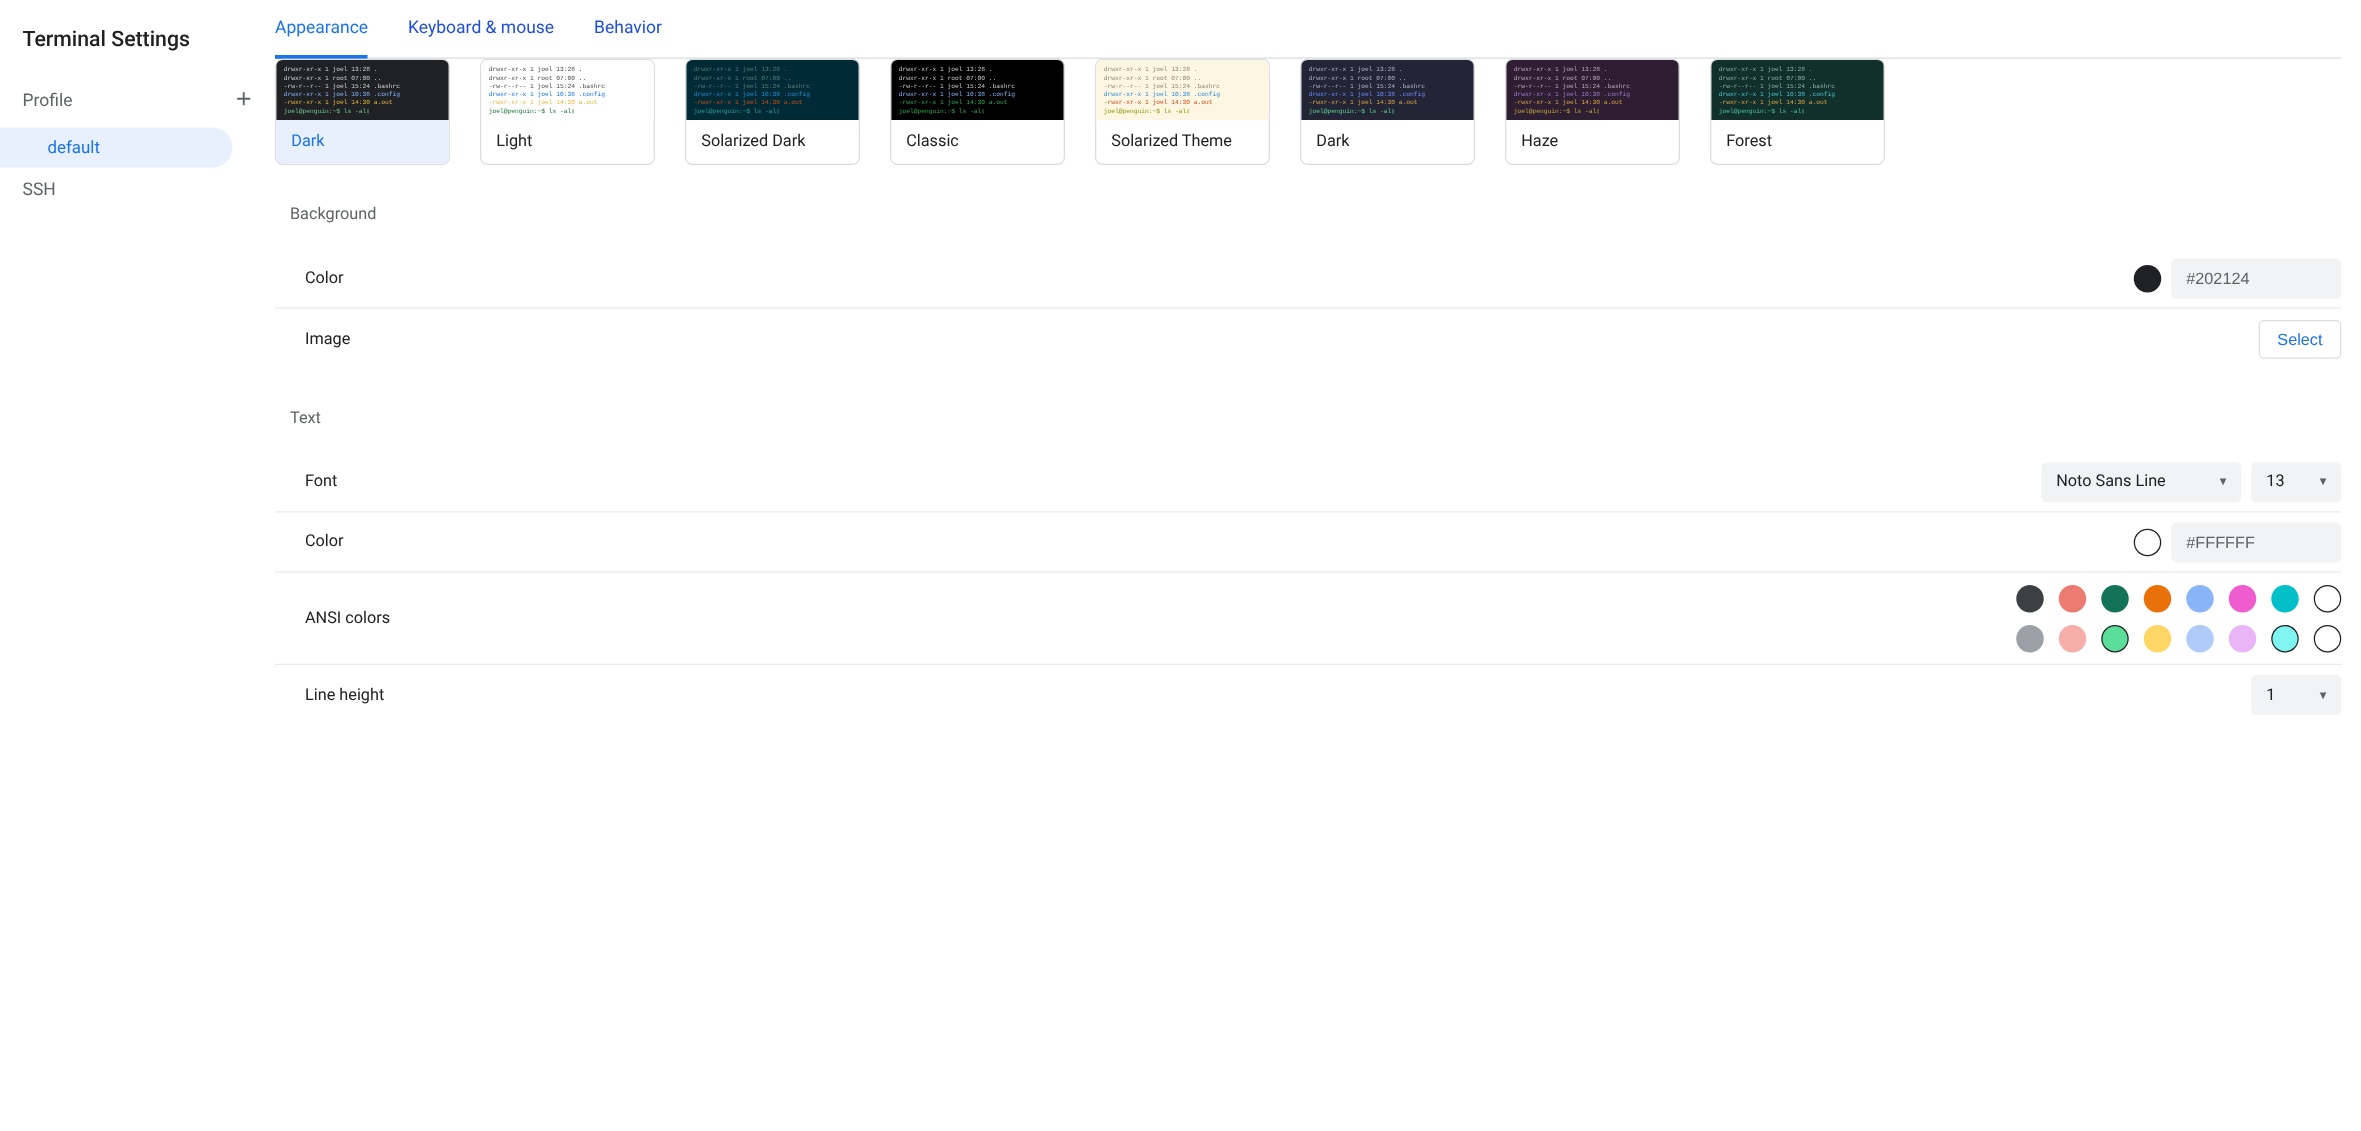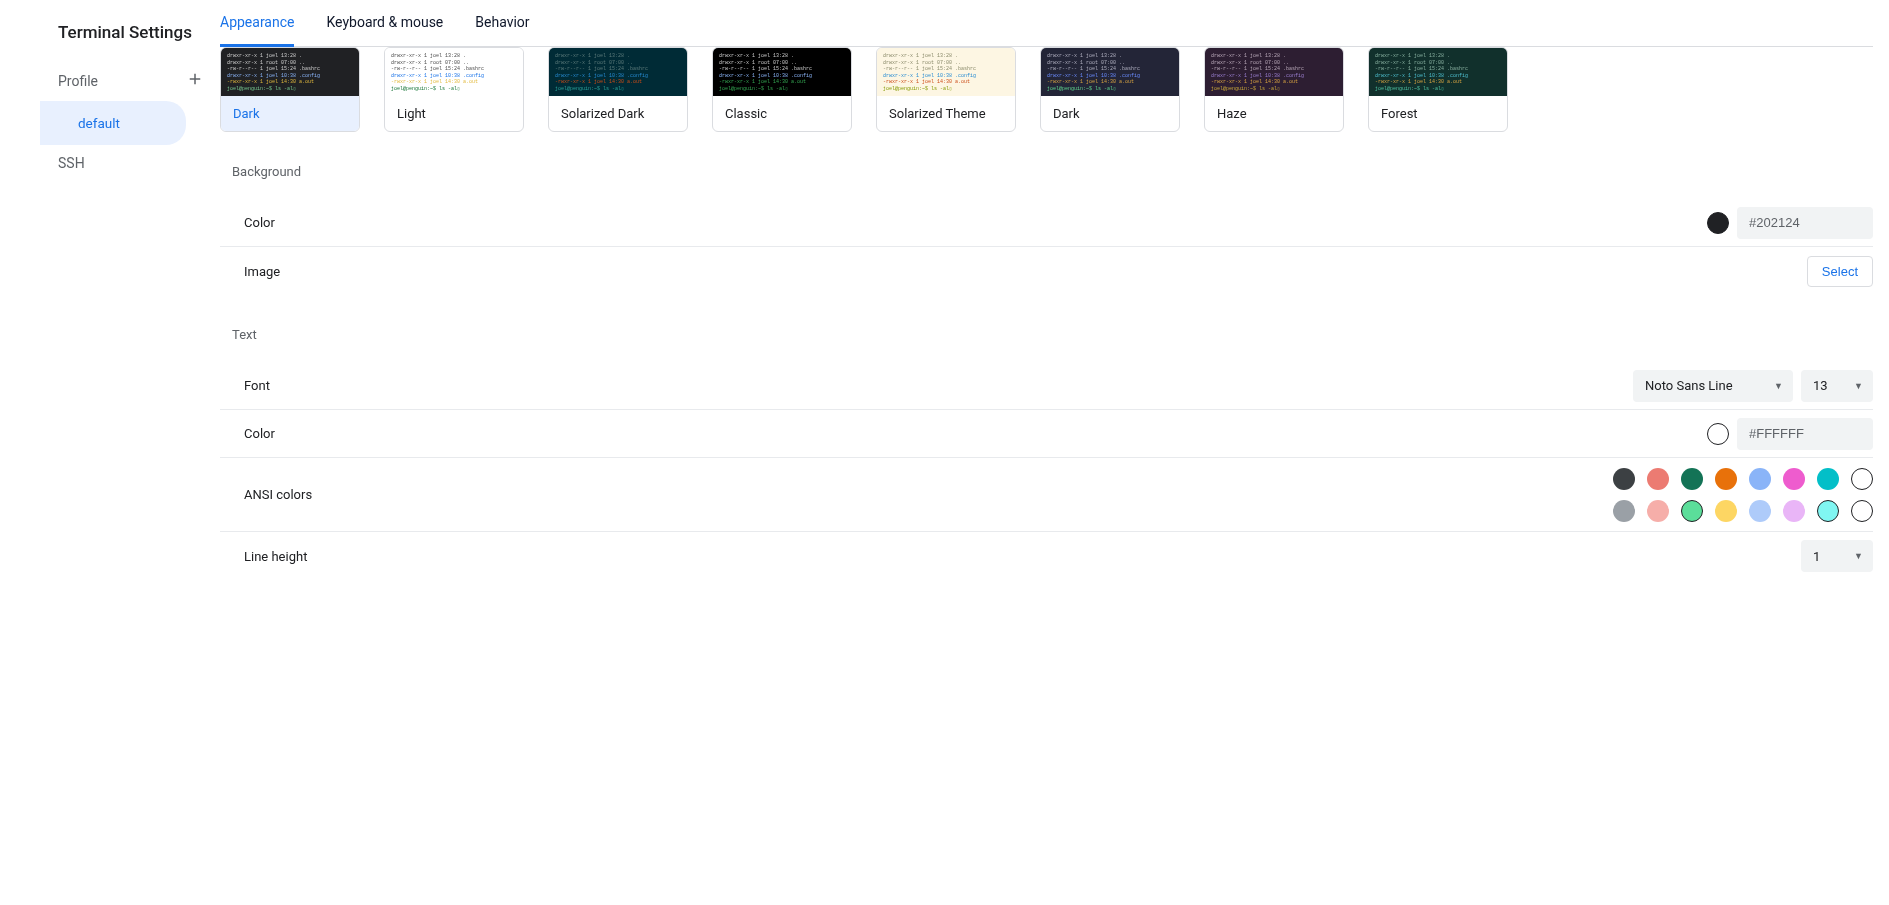--- a/index.html
+++ b/index.html
@@ -8,21 +8,20 @@
     font-size: 14px;
     color: #202124;
     background: #fff;
     width: 1889px;
   }
   .app { display: flex; }
   .sidebar {
     width: 220px;
     padding-top: 16px;
     flex-shrink: 0;
-    padding-left: 40px;
   }
   .app-title {
     font-size: 17px;
     font-weight: 500;
     color: #202124;
     padding: 6px 0 18px 18px;
   }
   .side-item {
     display: flex;
     align-items: center;
@@ -32,41 +31,41 @@
     color: #5f6368;
     cursor: pointer;
   }
   .side-sub {
     padding-left: 38px;
     font-size: 13.5px;
     color: #1a73e8;
     background: #e8f0fe;
     border-radius: 0 20px 20px 0;
     margin-right: 34px;
-    height: 44px;
+    height: 32px;
     display: flex;
     align-items: center;
   }
   .add-icon svg { width: 18px; height: 18px; fill: #5f6368; }
 
   .main {
     flex: 1;
     padding-right: 16px;
   }
   .tabs {
     display: flex;
     gap: 32px;
     padding: 14px 0 0 0;
     border-bottom: 1px solid #dadce0;
     width: 100%;
   }
   .tab {
     padding: 0 0 14px 0;
     font-size: 14px;
-    color: #0f172a;
+    color: #1d4ed8;
     cursor: pointer;
     border-bottom: 3px solid transparent;
     margin-bottom: -1px;
   }
   .tab.active {
     color: #1a73e8;
     border-bottom-color: #1a73e8;
   }
   .section-title {
     font-size: 13px;

